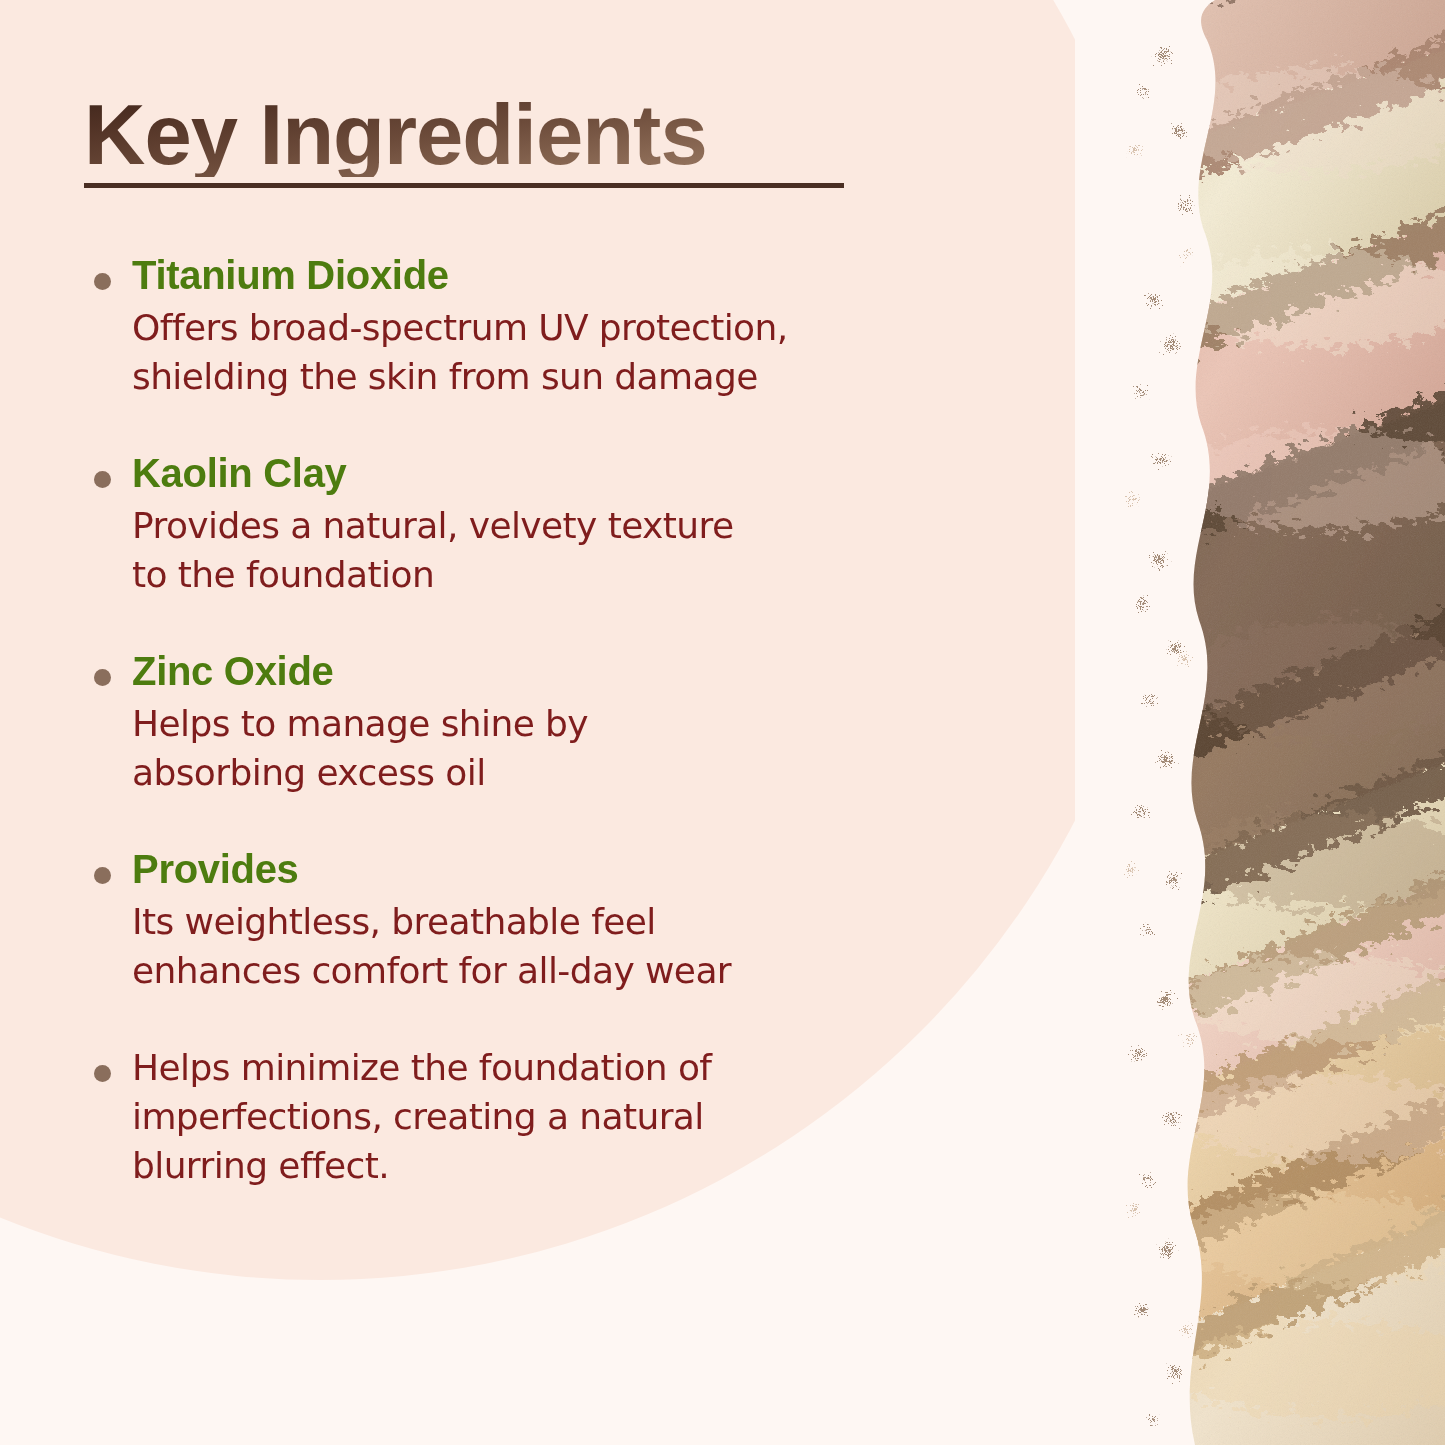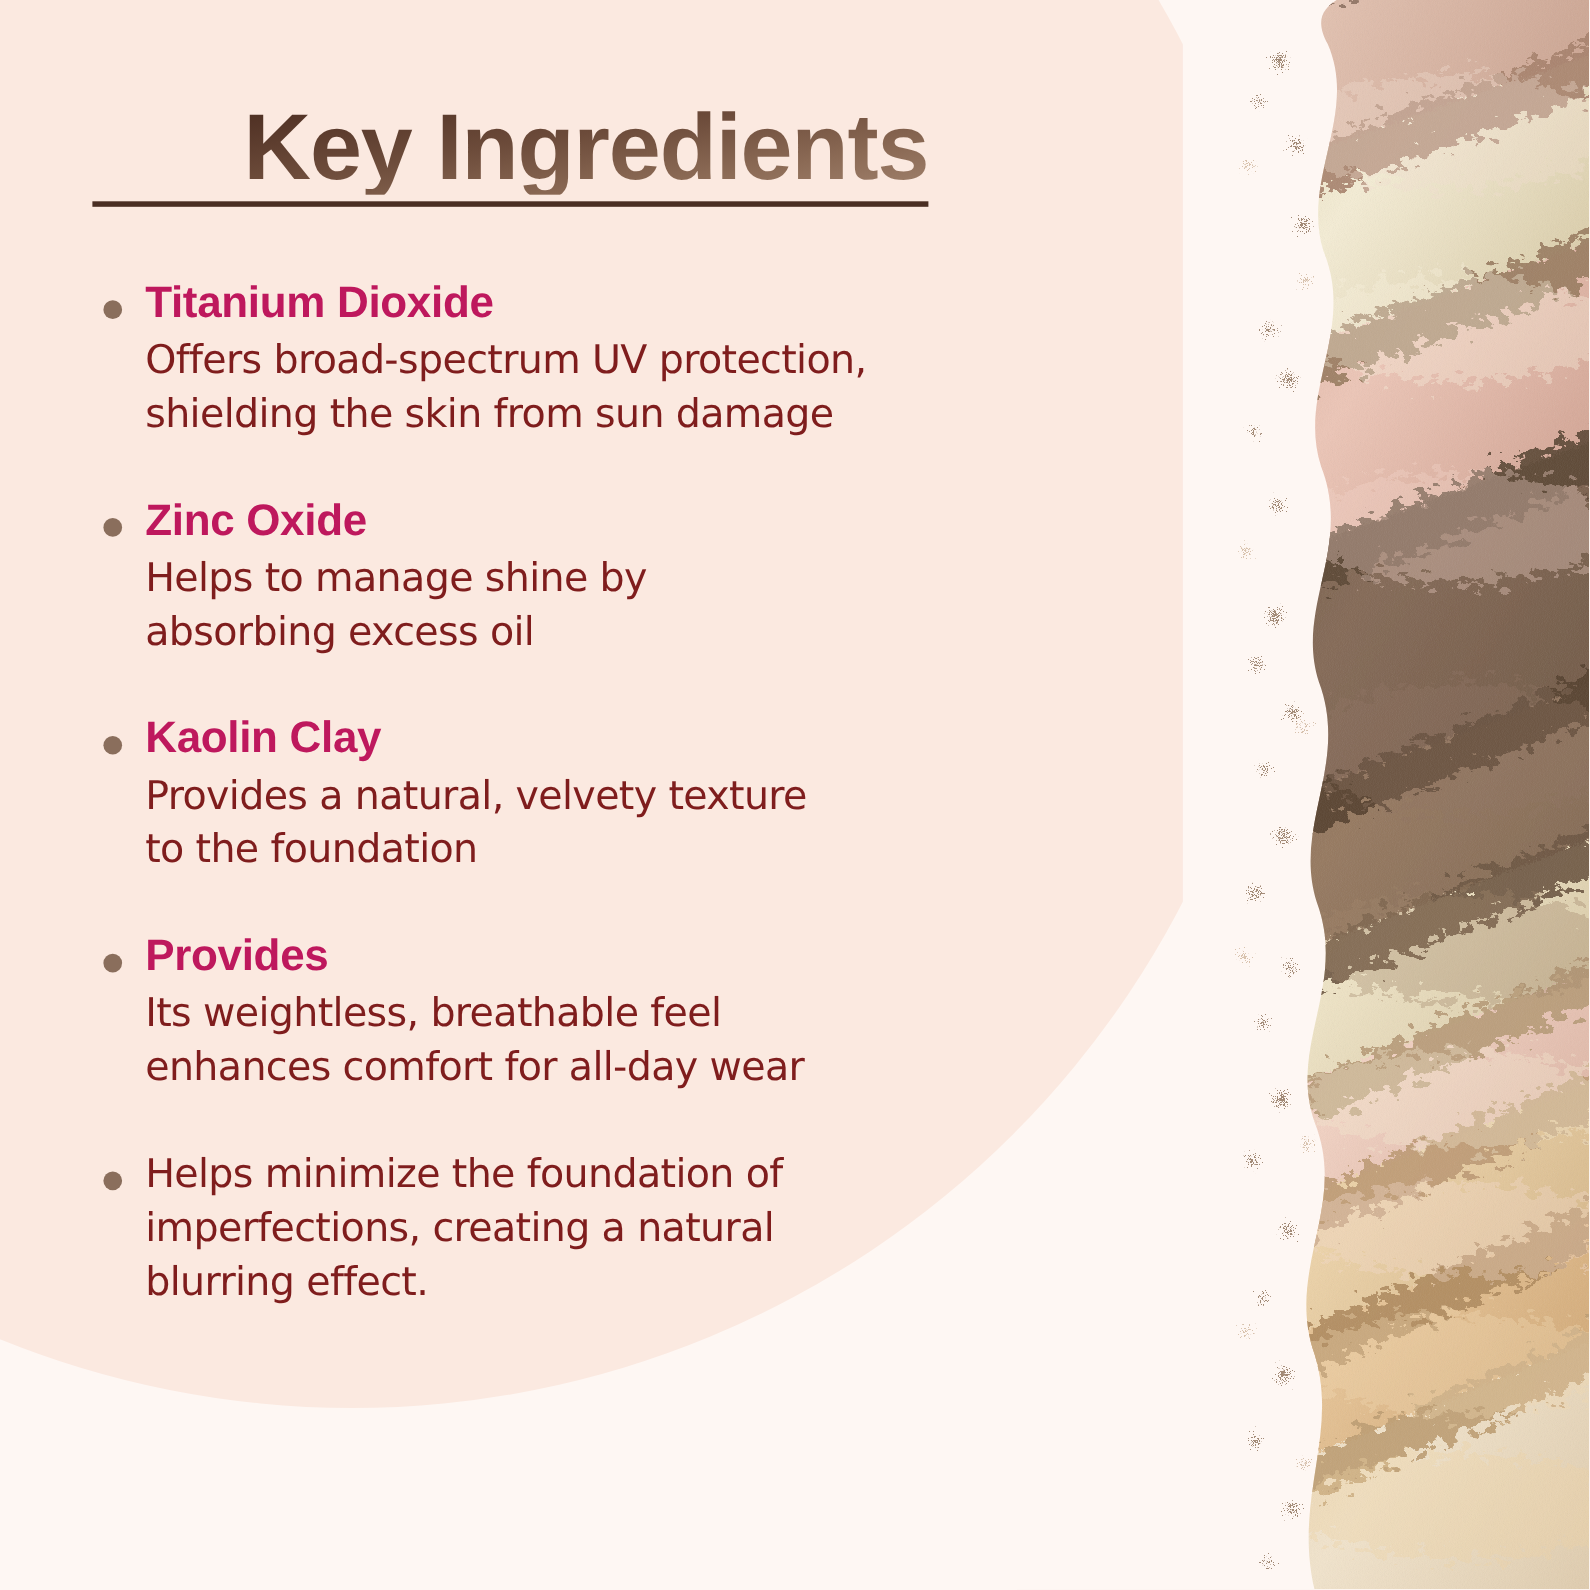--- a/index.html
+++ b/index.html
@@ -50,21 +50,20 @@
     left: 0;
     top: 0;
     width: 1080px;
     height: 1445px;
   }
 
   .title-wrap {
     position: absolute;
     left: 84px;
     top: 92px;
-    text-align: right;
   }
   .title {
     margin: 0;
     font-family: "Liberation Sans", sans-serif;
     font-size: 85px;
     font-weight: bold;
     line-height: 1.0;
     letter-spacing: -1px;
     background-image: linear-gradient(172deg, #3E251B 0%, #513225 18%, #6C4B3A 48%, #8B6A55 76%, #A2836E 100%);
     -webkit-background-clip: text;
@@ -105,21 +104,21 @@
     height: 17px;
     border-radius: 50%;
     background: #8A6E5C;
   }
 
   .ing-name {
     display: block;
     font-family: "Liberation Sans", sans-serif;
     font-size: 40px;
     font-weight: bold;
-    color: #be185d;
+    color: #4d7c0f;
     line-height: 1.18;
     letter-spacing: -0.3px;
     margin-bottom: 5px;
   }
   .ing-desc {
     display: block;
     font-family: "DejaVu Sans", sans-serif;
     font-size: 36px;
     font-weight: normal;
     color: #7f1d1d;
@@ -320,34 +319,34 @@
 
       <li class="ingredient">
         <span class="bullet-dot"></span>
         <span class="ing-name">Titanium Dioxide</span>
         <span class="ing-desc">Offers broad-spectrum UV protection,
 shielding the skin from sun damage</span>
       </li>
 
       <li class="ingredient">
         <span class="bullet-dot"></span>
+        <span class="ing-name">Kaolin Clay</span>
+        <span class="ing-desc">Provides a natural, velvety texture
+to the foundation</span>
+      </li>
+
+      <li class="ingredient">
+        <span class="bullet-dot"></span>
         <span class="ing-name">Zinc Oxide</span>
         <span class="ing-desc">Helps to manage shine by
 absorbing excess oil</span>
       </li>
 
       <li class="ingredient">
         <span class="bullet-dot"></span>
-        <span class="ing-name">Kaolin Clay</span>
-        <span class="ing-desc">Provides a natural, velvety texture
-to the foundation</span>
-      </li>
-
-      <li class="ingredient">
-        <span class="bullet-dot"></span>
         <span class="ing-name">Provides</span>
         <span class="ing-desc">Its weightless, breathable feel
 enhances comfort for all-day wear</span>
       </li>
 
       <li class="ingredient">
         <span class="bullet-dot"></span>
         <span class="ing-desc">Helps minimize the foundation of
 imperfections, creating a natural
 blurring effect.</span>

